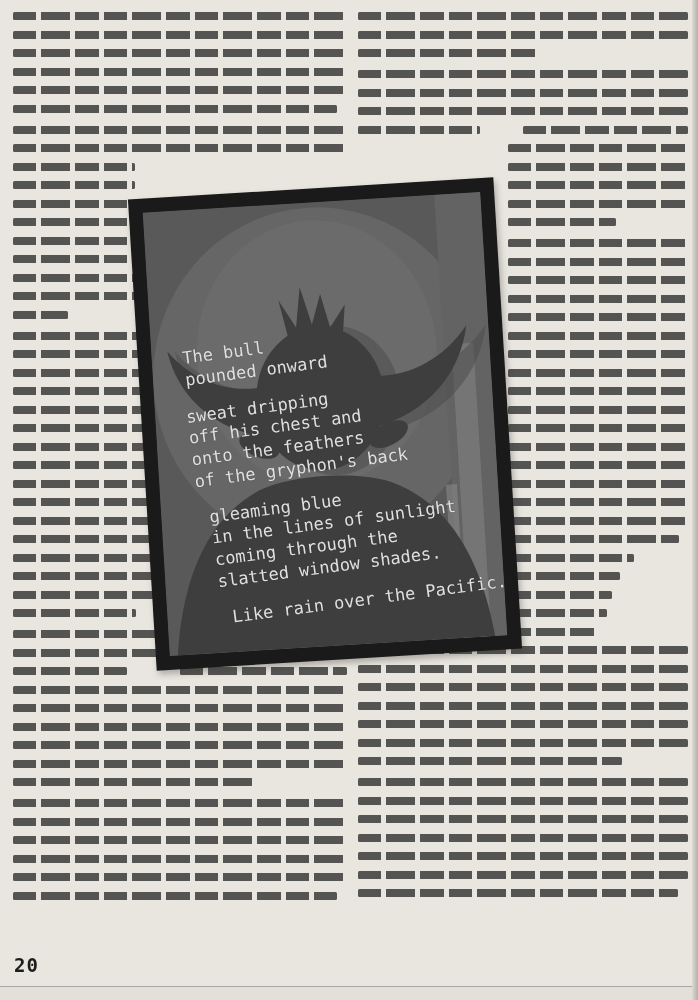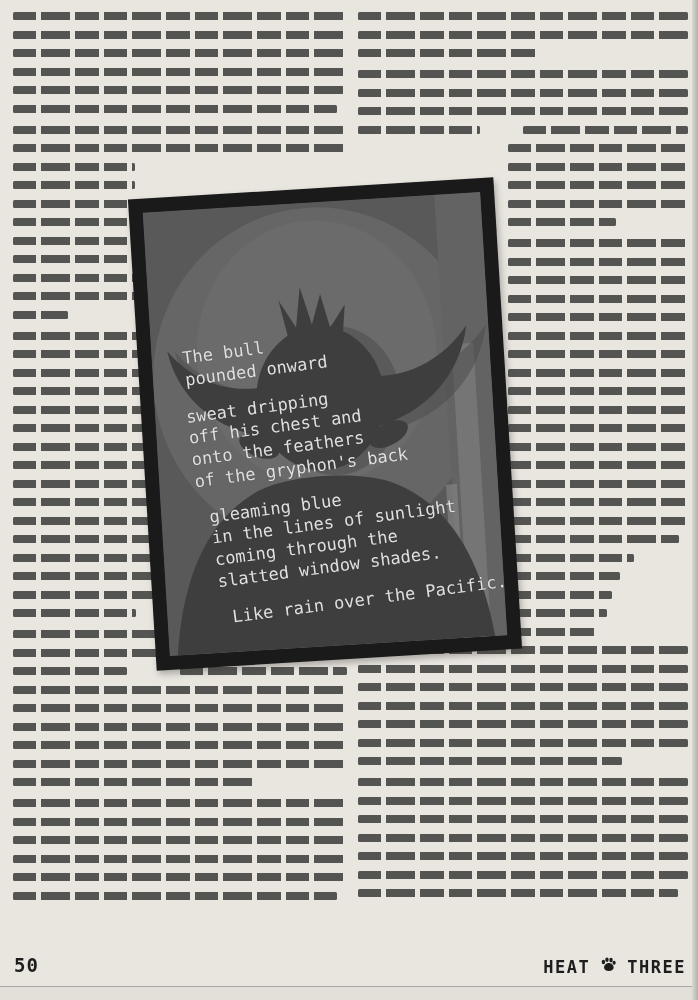--- a/index.html
+++ b/index.html
@@ -224,33 +224,18 @@
             <div>coming through the</div>
             <div>slatted window shades.</div>
           </div>
           <div class="stanza" style="margin-left: 24px;">
             <div>Like rain over the Pacific.</div>
           </div>
         </div>
     </div>
   </div>
 
-  <div class="footer-num">50</div>
-
-  <div class="footer-brand">
-    <span>HEAT</span>
-    <span class="paw">
-      <svg width="17" height="17" viewBox="0 0 20 20">
-        <g fill="#1d1d1d">
-          <ellipse cx="4" cy="7" rx="2" ry="2.6"></ellipse>
-          <ellipse cx="8.2" cy="4.4" rx="2" ry="2.7"></ellipse>
-          <ellipse cx="13" cy="4.8" rx="2" ry="2.7"></ellipse>
-          <ellipse cx="16.6" cy="8" rx="1.9" ry="2.4"></ellipse>
-          <path d="M10.4,8.2 C13.6,8.2 16,10.8 16,13.4 C16,16 13.8,17.6 10.4,17.6 C7,17.6 4.8,16 4.8,13.4 C4.8,10.8 7.2,8.2 10.4,8.2 Z"></path>
-        </g>
-      </svg>
-    </span>
-    <span>THREE</span>
-  </div>
+  <div class="footer-num">20</div>
+
 
   <div class="scan-bottom"></div>
   <div class="scan-right"></div>
 </div>
 
 </body></html>

